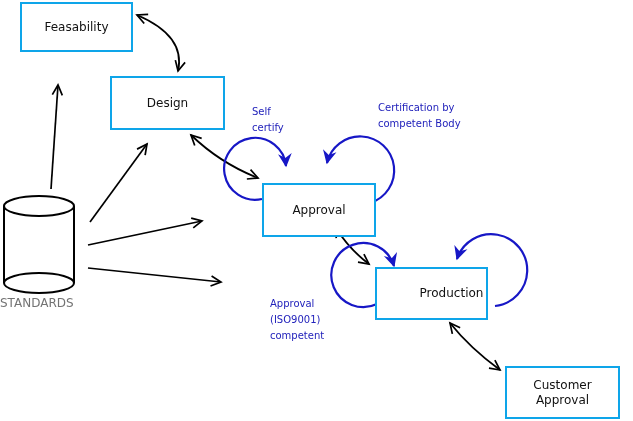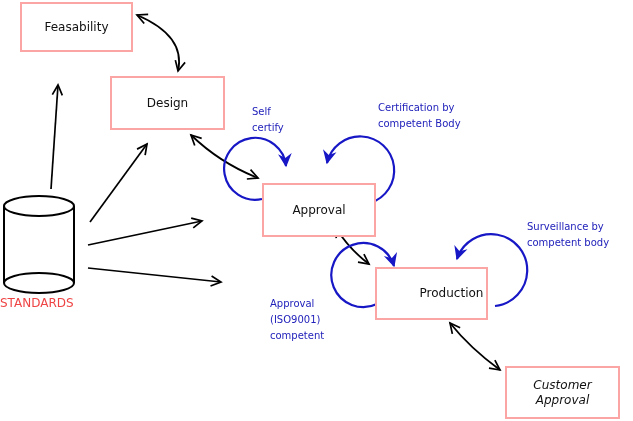--- a/index.html
+++ b/index.html
@@ -7,51 +7,51 @@
     position:relative;
     width:633px;height:421px;
     background:#ffffff;
     font-family:"DejaVu Sans","Liberation Sans",sans-serif;
     overflow:hidden;
   }
   .layer{position:absolute;left:0;top:0;}
   .node{
     position:absolute;
     box-sizing:border-box;
-    border:2px solid #fca5a5;
+    border:2px solid #0ea5e9;
     background:#ffffff;
     display:flex;
     flex-direction:column;
     align-items:center;
     justify-content:center;
     font-size:12px;
     color:#111111;
     text-align:center;
     line-height:15px;
   }
   .node-feasability{left:20px;top:2px;width:113px;height:50px;}
   .node-design{left:110px;top:76px;width:115px;height:54px;}
   .node-approval{left:262px;top:183px;width:114px;height:54px;}
   .node-production{left:375px;top:267px;width:113px;height:53px;padding-left:40px;}
-  .node-customer-feedback{left:505px;top:366px;width:115px;height:53px;font-style:italic;}
+  .node-customer-feedback{left:505px;top:366px;width:115px;height:53px;}
   .annotation{
     position:absolute;
     color:#2222bb;
     font-size:10px;
     line-height:16px;
     white-space:nowrap;
   }
   .ann-self-certify{left:252px;top:104px;}
   .ann-certification{left:358px;top:100px;margin-left:20px;}
   .ann-surveillance{left:527px;top:219px;}
   .ann-quality{left:270px;top:296px;}
   .datastore-label{
     position:absolute;
     left:0px;top:296px;
-    color:#ef4444;
+    color:#737373;
     font-size:12px;
     white-space:nowrap;
   }
 </style>
 </head>
 <body>
 
 <div class="stage">
 
   <svg class="layer" width="633" height="421" viewBox="0 0 633 421">
@@ -116,23 +116,19 @@
   <div class="datastore-label">STANDARDS</div>
 
   <div class="annotation ann-self-certify">
     <div>Self</div>
     <div>certify</div>
   </div>
   <div class="annotation ann-certification">
     <div>Certification by</div>
     <div>competent Body</div>
   </div>
-  <div class="annotation ann-surveillance">
-    <div>Surveillance by</div>
-    <div>competent body</div>
-  </div>
   <div class="annotation ann-quality">
     <div>Approval</div>
     <div>(ISO9001)</div>
     <div>competent</div>
   </div>
 
 </div>
 
 </body></html>

